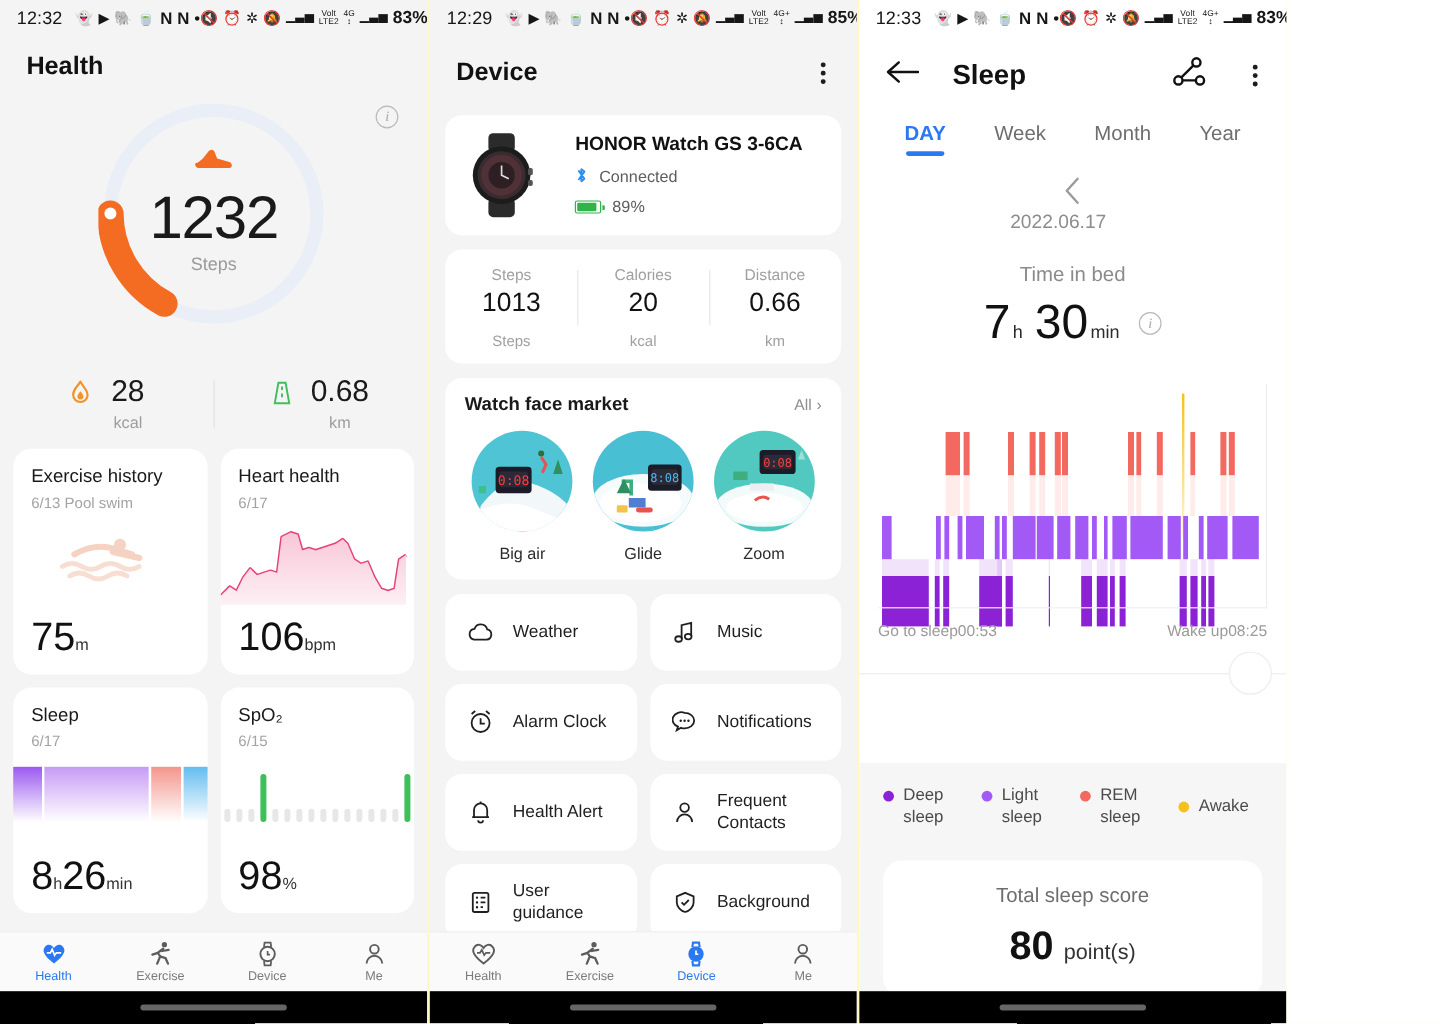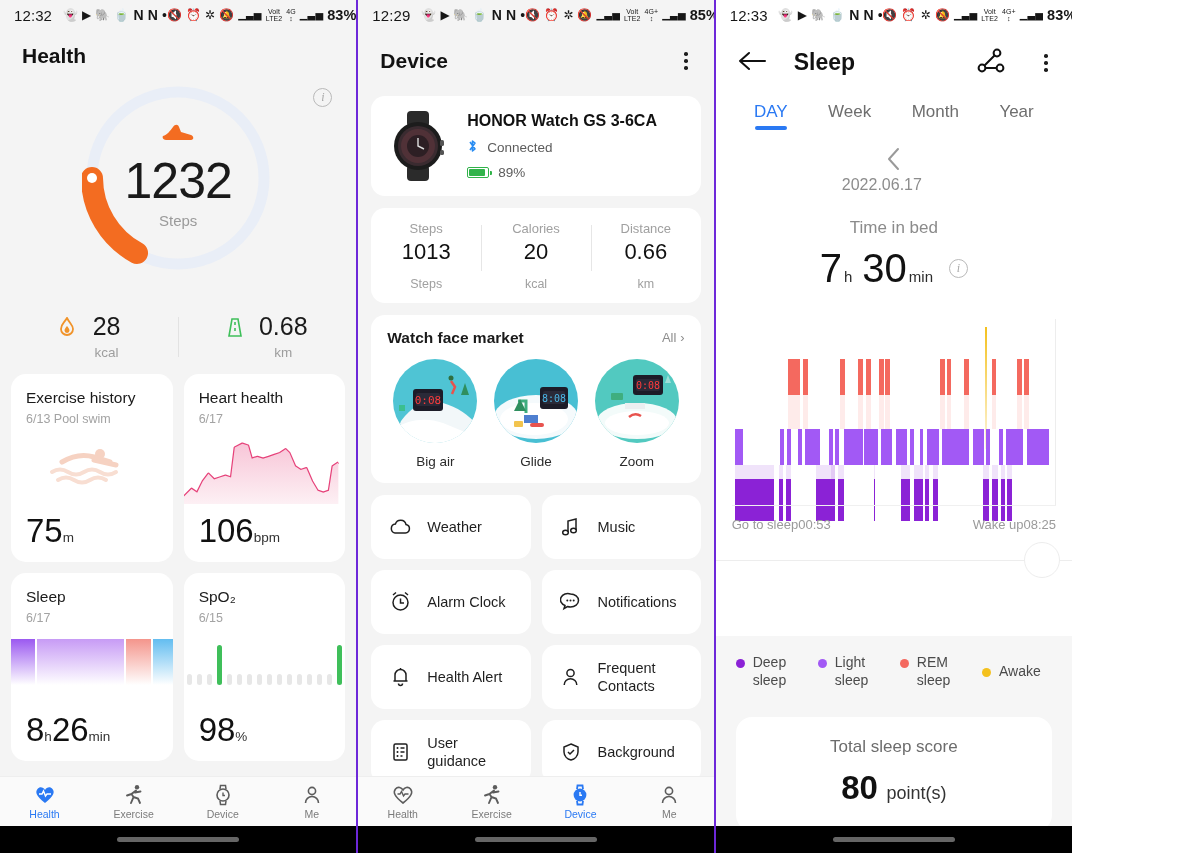--- a/index.html
+++ b/index.html
@@ -2,21 +2,21 @@
 <html><head>
 <meta charset="utf-8">
 <style>
   * { box-sizing: border-box; margin: 0; padding: 0; }
   html, body {
     width: 1200px; height: 853px;
     background: #ffffff;
     font-family: "Liberation Sans", sans-serif;
     overflow: hidden;
   }
-  .screens { display: flex; width: 1072px; height: 853px; background: #6d28d9; }
+  .screens { display: flex; width: 1072px; height: 853px; background: #fef9c3; }
   .phone { width: 399px; height: 853px; background: #f4f4f4; position: relative; overflow: hidden; }
   .phone + .phone { margin-left: 2px; }
   .phone.p1 { width: 399px; }
   .phone.p2 { width: 398px; }
   .phone.p3 { width: 399px; background: #ffffff; }
 
   
   .statusbar {
     height: 30px; display: flex; align-items: center;
     padding: 0 12px 0 14px; font-size: 14.5px; color: #161616;
@@ -83,21 +83,21 @@
   }
   .gesture i { display: block; width: 122px; height: 5px; border-radius: 3px; background: #666; }
 
   
   .p2 { background: #f4f4f4; }
   .p2 .hdr { display: flex; align-items: center; justify-content: space-between; padding: 14px 22px 0 22px; }
   .p2 .title { padding: 0; }
   .kebab { display: flex; flex-direction: column; gap: 3.5px; padding: 8px 4px; cursor: pointer; }
   .kebab i { width: 3.6px; height: 3.6px; background: #1d1d1d; border-radius: 50%; display: block; }
 
-  .devcard { margin: 18px 13px 0 13px; background: #fff; border-radius: 14px; padding: 14px 16px; display: flex; gap: 18px; align-items: center; text-align: center; }
+  .devcard { margin: 18px 13px 0 13px; background: #fff; border-radius: 14px; padding: 14px 16px; display: flex; gap: 30px; align-items: center; text-align: center; }
   .watch-img { width: 62px; height: 72px; position: relative; flex: none; }
   .dev-name { font-size: 16px; font-weight: 700; color: #111; }
   .dev-row { display: flex; align-items: center; gap: 9px; margin-top: 8px; font-size: 13.5px; color: #5c5c5c; }
   .bt { color: #2a8df2; font-size: 14px; }
   .battpill { width: 22px; height: 11px; border: 1.2px solid #31b34a; border-radius: 2px; position: relative; background: #fff; }
   .battpill i { position: absolute; left: 1px; top: 1px; bottom: 1px; width: 78%; background: #31b34a; border-radius: 1px; display: block; }
   .battpill::after { content:''; position: absolute; right: -3.5px; top: 3px; width: 2.2px; height: 4px; background: #31b34a; border-radius: 0 1px 1px 0; }
 
   .statcard { margin: 12px 13px 0 13px; background: #fff; border-radius: 14px; padding: 13px 0 12px 0; display: flex; }
   .stat { flex: 1; text-align: center; position: relative; }
@@ -118,21 +118,21 @@
   .tiles2 { display: grid; grid-template-columns: 1fr 1fr; gap: 11px; padding: 0 13px; margin-top: 12px; }
   .mtile { background: #fff; border-radius: 14px; height: 64px; display: flex; align-items: center; gap: 16px; padding: 0 18px; }
   .mtile .mi { width: 22px; flex: none; display: flex; align-items: center; justify-content: center; }
   .mtile .ml { font-size: 14.5px; color: #1f1f1f; line-height: 1.25; }
 
   
   .p3 .hdr3 { display: flex; align-items: center; padding: 16px 20px 0 22px; gap: 18px; }
   .p3 .ttl3 { font-size: 23px; font-weight: 700; color: #111; flex: 1; margin-left: 10px; }
   .tabs { display: flex; justify-content: space-around; margin-top: 22px; padding: 0 18px; }
   .tab { font-size: 17px; color: #6e6e6e; padding-bottom: 8px; position: relative; }
-  .tab.active { color: #2a79f3; font-weight: 400; }
+  .tab.active { color: #2a79f3; font-weight: 700; }
   .tab.active::after { content: ''; position: absolute; left: 1px; right: 1px; bottom: 0; height: 3.5px; background: #2a79f3; border-radius: 2px; }
   .datebar { display: flex; align-items: center; margin-top: 16px; padding: 0 24px; flex-direction: column; }
   .datebar .dv { flex: 1; text-align: center; font-size: 16px; color: #8d8d8d; margin-left: -24px; }
   .tib { text-align: center; font-size: 17px; color: #8b8b8b; margin-top: 24px; }
   .bigtime { text-align: center; margin-top: 8px; color: #111; display: flex; align-items: baseline; justify-content: center; gap: 2px; }
   .bigtime .n { font-size: 40px; }
   .bigtime .u { font-size: 15px; color: #2b2b2b; margin-right: 8px; }
   .tib-i { width: 19px; height: 19px; border: 1.4px solid #b9b9b9; border-radius: 50%; color: #a8a8a8; font-size: 12px;
     display: inline-flex; align-items: center; justify-content: center; font-family: "Liberation Serif", serif; font-style: italic; margin-left: 6px; align-self: center;}
 

